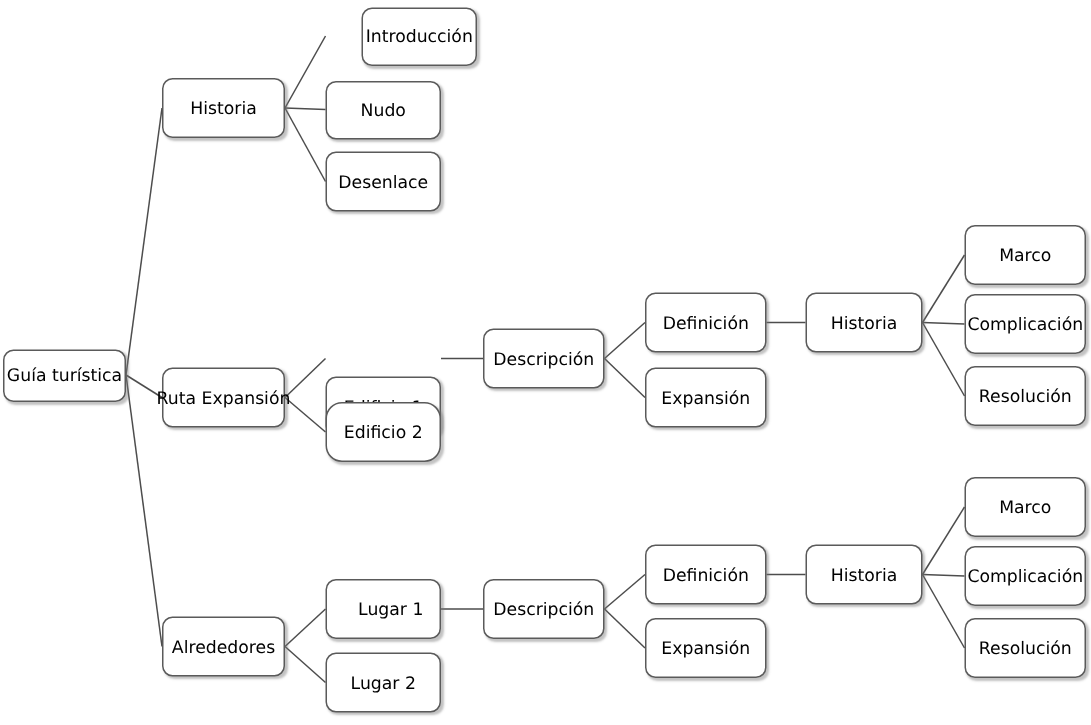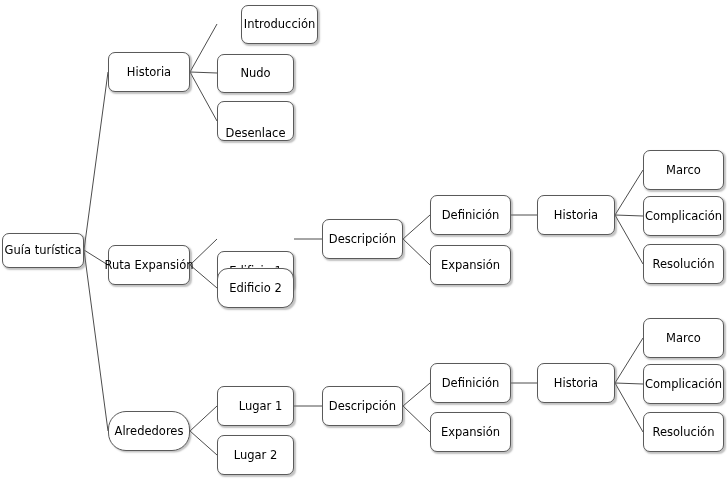--- a/index.html
+++ b/index.html
@@ -50,21 +50,21 @@
       </div>
       <div class="node" style="left: 108px; top: 52px; width: 82px; height: 40px;">
         <span>Historia</span>
       </div>
       <div class="node" style="left: 217px; top: 5px; width: 77px; height: 39px; margin-left: 24px;">
         <span>Introducción</span>
       </div>
       <div class="node" style="left: 217px; top: 54px; width: 77px; height: 39px;">
         <span>Nudo</span>
       </div>
-      <div class="node" style="left: 217px; top: 101px; width: 77px; height: 40px; align-items: flex-end;">
+      <div class="node" style="left: 217px; top: 101px; width: 77px; height: 40px;">
         <span>Desenlace</span>
       </div>
       <div class="node" style="left: 108px; top: 245px; width: 82px; height: 40px;">
         <span>Ruta Expansión</span>
       </div>
       <div class="node" style="left: 217px; top: 219px; width: 77px; height: 40px; margin-top: 32px;">
         <span>Edificio 1</span>
       </div>
       <div class="node" style="left: 217px; top: 268px; width: 77px; height: 40px; border-radius: 11px;">
         <span>Edificio 2</span>
@@ -83,21 +83,21 @@
       </div>
       <div class="node" style="left: 643px; top: 150px; width: 81px; height: 40px;">
         <span>Marco</span>
       </div>
       <div class="node" style="left: 643px; top: 196px; width: 81px; height: 40px;">
         <span>Complicación</span>
       </div>
       <div class="node" style="left: 643px; top: 244px; width: 81px; height: 40px;">
         <span>Resolución</span>
       </div>
-      <div class="node" style="left: 108px; top: 411px; width: 82px; height: 40px; border-radius: 18px;">
+      <div class="node" style="left: 108px; top: 411px; width: 82px; height: 40px;">
         <span>Alrededores</span>
       </div>
       <div class="node" style="left: 217px; top: 386px; width: 77px; height: 40px; padding-left: 10px;">
         <span>Lugar 1</span>
       </div>
       <div class="node" style="left: 217px; top: 435px; width: 77px; height: 40px;">
         <span>Lugar 2</span>
       </div>
       <div class="node" style="left: 322px; top: 386px; width: 81px; height: 40px;">
         <span>Descripción</span>

